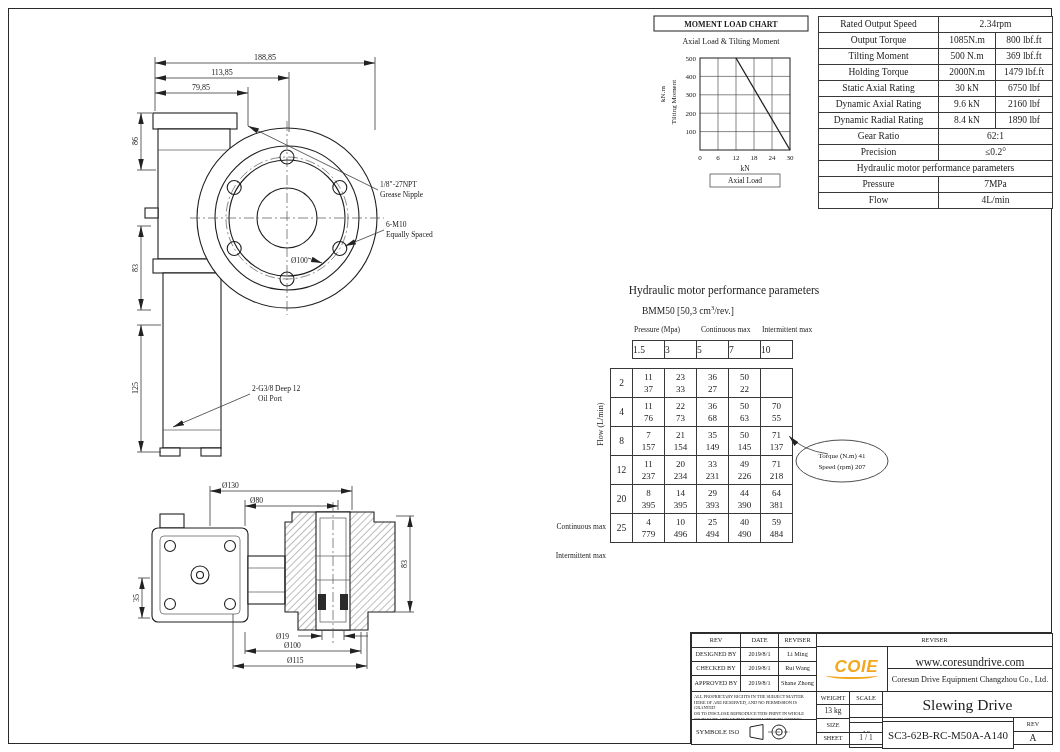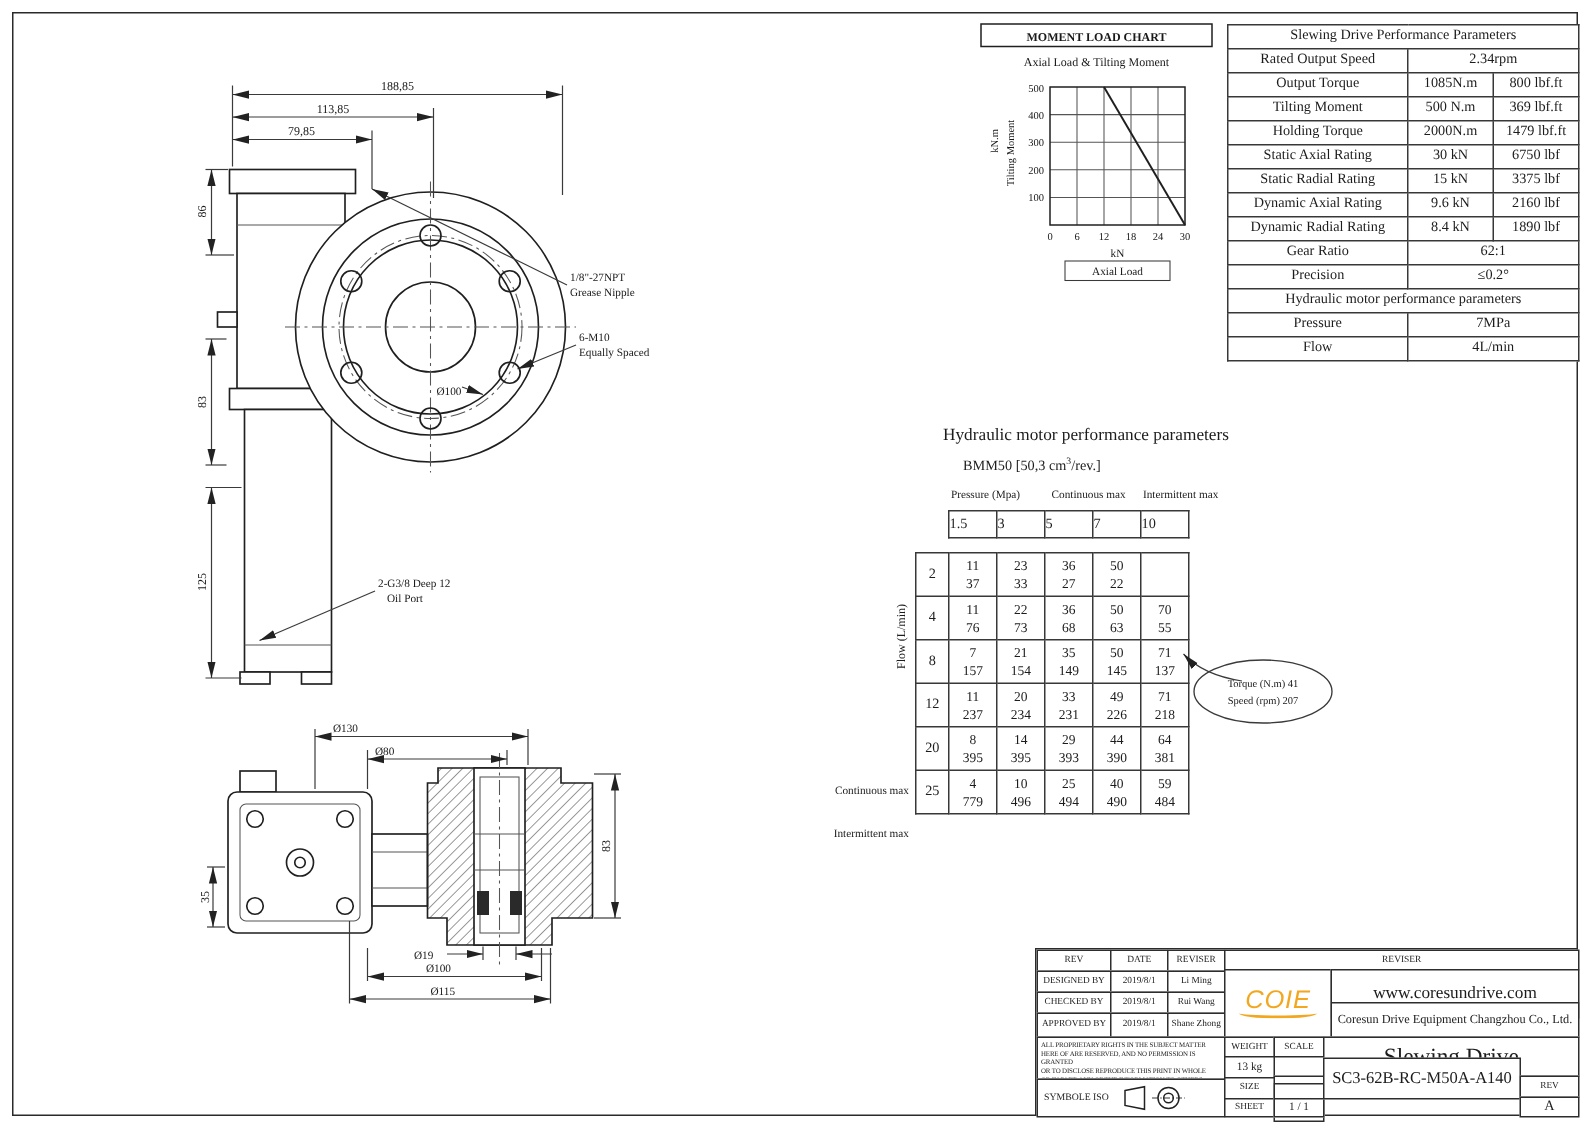--- a/index.html
+++ b/index.html
@@ -27,22 +27,22 @@
   .dtable td.flow { width:22px; font-size:9.5px; }
   .dtable .tv { line-height:12.5px; }
   .lbl8 { font-size:7.5px; white-space:nowrap; }
 
   .tb { position:absolute; border:1px solid #2d2d2d; background:#fff;
         display:flex; align-items:center; justify-content:center;
         text-align:center; line-height:1.1; overflow:hidden; }
   .tb.legal { flex-direction:column; align-items:flex-start; justify-content:flex-start;
               text-align:left; padding:2px 2px; font-size:4.6px; line-height:5.7px;
               letter-spacing:-0.1px; }
-  .logo-txt { font-family:"Liberation Sans", sans-serif; font-style:italic; font-weight:normal;
-              font-size:17px; color:#f2a71f; letter-spacing:.5px; line-height:15px; }
+  .logo-txt { font-family:"Liberation Sans", sans-serif; font-style:italic; font-weight:bold;
+              font-size:17px; color:#f2a71f; letter-spacing:.5px; line-height:15px;text-align:right; }
   .swoosh { width:52px; height:7px; border-bottom:2.5px solid #f2a71f;
             border-radius:50%; margin:-2px auto 0; }
 </style>
 </head>
 <body>
 
 <div id="sheet">
   <div class="frame"></div>
 
   <svg class="abs" style="left:0;top:0" width="560" height="752" viewBox="0 0 560 752">
@@ -212,23 +212,20 @@
     <text x="95" y="169" text-anchor="middle" font-size="7.5">Axial Load</text>
   </svg>
 
   <table class="abs perf" style="left:818px;top:16px;width:234px">
     <colgroup>
         <col style="width:120px">
         <col style="width:57px">
         <col style="width:57px">
       </colgroup>
     <tbody>
-        <tr>
-          <td colspan="3">Slewing Drive Performance Parameters</td>
-        </tr>
     <tr>
           <td>Rated Output Speed</td>
           <td colspan="2">2.34rpm</td>
         </tr>
     <tr>
           <td>Output Torque</td>
           <td>1085N.m</td>
           <td>800 lbf.ft</td>
         </tr>
     <tr>
@@ -238,25 +235,20 @@
         </tr>
     <tr>
           <td>Holding Torque</td>
           <td>2000N.m</td>
           <td>1479  lbf.ft</td>
         </tr>
     <tr>
           <td>Static Axial Rating</td>
           <td>30  kN</td>
           <td>6750 lbf</td>
-        </tr>
-    <tr>
-          <td>Static Radial Rating</td>
-          <td>15 kN</td>
-          <td>3375 lbf</td>
         </tr>
     <tr>
           <td>Dynamic Axial Rating</td>
           <td>9.6 kN</td>
           <td>2160  lbf</td>
         </tr>
     <tr>
           <td>Dynamic Radial Rating</td>
           <td>8.4 kN</td>
           <td>1890  lbf</td>
@@ -504,17 +496,17 @@
     <div class="tb" style="left:125px;top:58px;width:34px;height:14px;font-size:6.2px">WEIGHT</div>
     <div class="tb" style="left:158px;top:58px;width:34px;height:14px;font-size:6.2px">SCALE</div>
     <div class="tb" style="left:125px;top:71px;width:34px;height:15px;font-size:7.5px">13 kg</div>
     <div class="tb" style="left:158px;top:84px;width:34px;height:27px;font-size:7.5px">1 : 3</div>
     <div class="tb" style="left:125px;top:85px;width:34px;height:15px;font-size:6.2px">SIZE</div>
     <div class="tb" style="left:158px;top:89px;width:34px;height:26px;font-size:7.5px">A3</div>
     <div class="tb" style="left:125px;top:99px;width:34px;height:13px;font-size:6.2px">SHEET</div>
     <div class="tb" style="left:158px;top:99px;width:34px;height:13px;font-size:7.5px">1 / 1</div>
 
     <div class="tb" style="left:191px;top:58px;width:171px;height:27px;font-size:15.5px">Slewing Drive</div>
-    <div class="tb" style="left:191px;top:72px;width:132px;height:28px;font-size:11px">SC3-62B-RC-M50A-A140</div>
+    <div class="tb" style="left:191px;top:88px;width:132px;height:28px;font-size:11px">SC3-62B-RC-M50A-A140</div>
     <div class="tb" style="left:322px;top:84px;width:40px;height:15px;font-size:6.2px">REV</div>
     <div class="tb" style="left:322px;top:98px;width:40px;height:14px;font-size:9.5px">A</div>
   </div>
 </div>
 
 </body></html>

